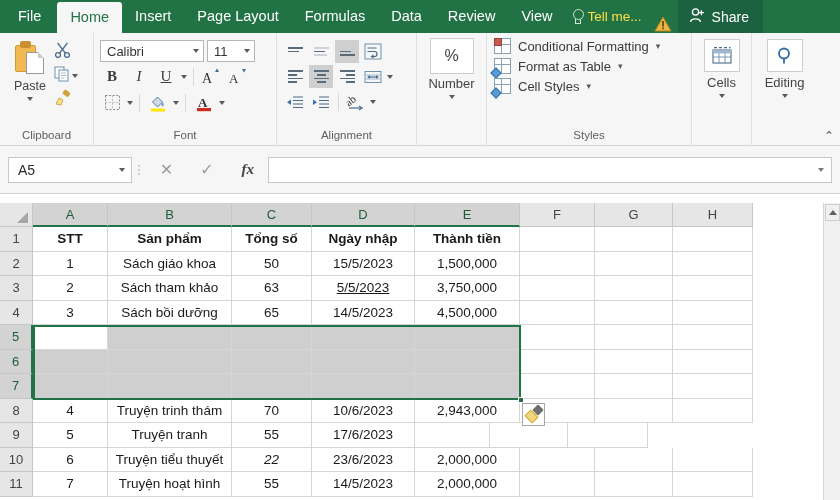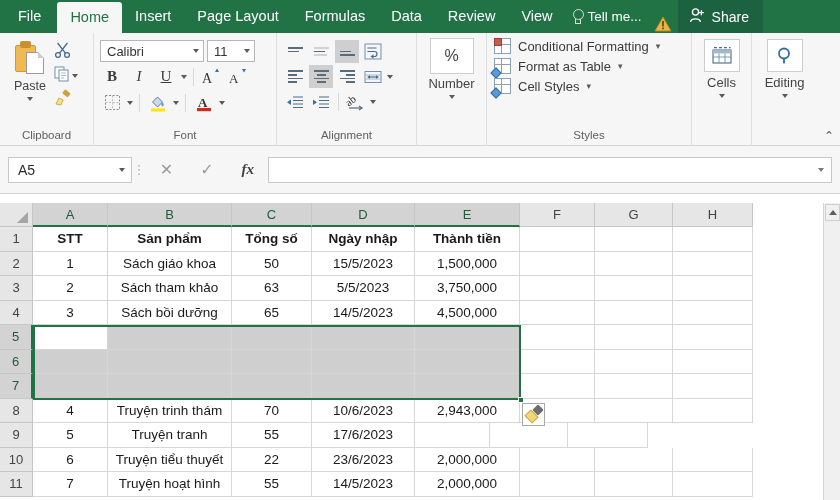--- a/index.html
+++ b/index.html
@@ -22,21 +22,21 @@
     height:33px; line-height:33px; padding:0 13px;
     color:#ffffff; font-size:14.5px; white-space:nowrap; cursor:default;
   }
   .tab.first { padding-left:18px; padding-right:16px; }
   .tab.active {
     background:#f6f6f6; color:#217346; border-radius:3px 3px 0 0;
     height:31px; line-height:31px; font-weight:400;
   }
   .tellme {
     display:flex; align-items:center; gap:5px;
-    color:#ffffff; font-size:13.5px; padding:0 6px; height:33px;
+    color:#fde047; font-size:13.5px; padding:0 6px; height:33px;
   }
   .bulb { width:11px; height:15px; position:relative; display:inline-block; }
   .bulb:before {
     content:""; position:absolute; left:1px; top:0;
     width:9px; height:9px; border:1.4px solid #cfe3d6; border-radius:50%;
   }
   .bulb:after {
     content:""; position:absolute; left:3.5px; top:9.5px;
     width:4px; height:4px; border:1.4px solid #cfe3d6; border-top:none;
   }
@@ -600,21 +600,21 @@
           <div class="cell" style="width: 103px; height: 24.5px;">15/5/2023</div>
           <div class="cell" style="width: 105px; height: 24.5px;">1,500,000</div>
           <div class="cell" style="width: 75px; height: 24.5px;"></div>
           <div class="cell" style="width: 78px; height: 24.5px;"></div>
           <div class="cell" style="width: 80px; height: 24.5px;"></div>
         </div>
         <div class="cellrow">
           <div class="cell" style="width: 75px; height: 24.5px;">2</div>
           <div class="cell" style="width: 124px; height: 24.5px;">Sách tham khảo</div>
           <div class="cell" style="width: 80px; height: 24.5px;">63</div>
-          <div class="cell" style="width: 103px; height: 24.5px;">5/5/2023</div>
+          <div class="cell" style="width: 103px; height: 24.5px; text-decoration: underline;">5/5/2023</div>
           <div class="cell" style="width: 105px; height: 24.5px;">3,750,000</div>
           <div class="cell" style="width: 75px; height: 24.5px;"></div>
           <div class="cell" style="width: 78px; height: 24.5px;"></div>
           <div class="cell" style="width: 80px; height: 24.5px;"></div>
         </div>
         <div class="cellrow">
           <div class="cell" style="width: 75px; height: 24.5px;">3</div>
           <div class="cell" style="width: 124px; height: 24.5px;">Sách bồi dưỡng</div>
           <div class="cell" style="width: 80px; height: 24.5px;">65</div>
           <div class="cell" style="width: 103px; height: 24.5px;">14/5/2023</div>
@@ -668,21 +668,21 @@
           <div class="cell" style="width: 124px; height: 24.5px;">Truyện tranh</div>
           <div class="cell" style="width: 80px; height: 24.5px;">55</div>
           <div class="cell" style="width: 103px; height: 24.5px;">17/6/2023</div>
           <div class="cell" style="width: 75px; height: 24.5px;"></div>
           <div class="cell" style="width: 78px; height: 24.5px;"></div>
           <div class="cell" style="width: 80px; height: 24.5px;"></div>
         </div>
         <div class="cellrow">
           <div class="cell" style="width: 75px; height: 24.5px;">6</div>
           <div class="cell" style="width: 124px; height: 24.5px;">Truyện tiểu thuyết</div>
-          <div class="cell" style="width: 80px; height: 24.5px;">22</div>
+          <div class="cell" style="width: 80px; height: 24.5px; font-style: italic;">22</div>
           <div class="cell" style="width: 103px; height: 24.5px;">23/6/2023</div>
           <div class="cell" style="width: 105px; height: 24.5px;">2,000,000</div>
           <div class="cell" style="width: 75px; height: 24.5px;"></div>
           <div class="cell" style="width: 78px; height: 24.5px;"></div>
           <div class="cell" style="width: 80px; height: 24.5px;"></div>
         </div>
         <div class="cellrow">
           <div class="cell" style="width: 75px; height: 24.5px;">7</div>
           <div class="cell" style="width: 124px; height: 24.5px;">Truyện hoạt hình</div>
           <div class="cell" style="width: 80px; height: 24.5px;">55</div>

